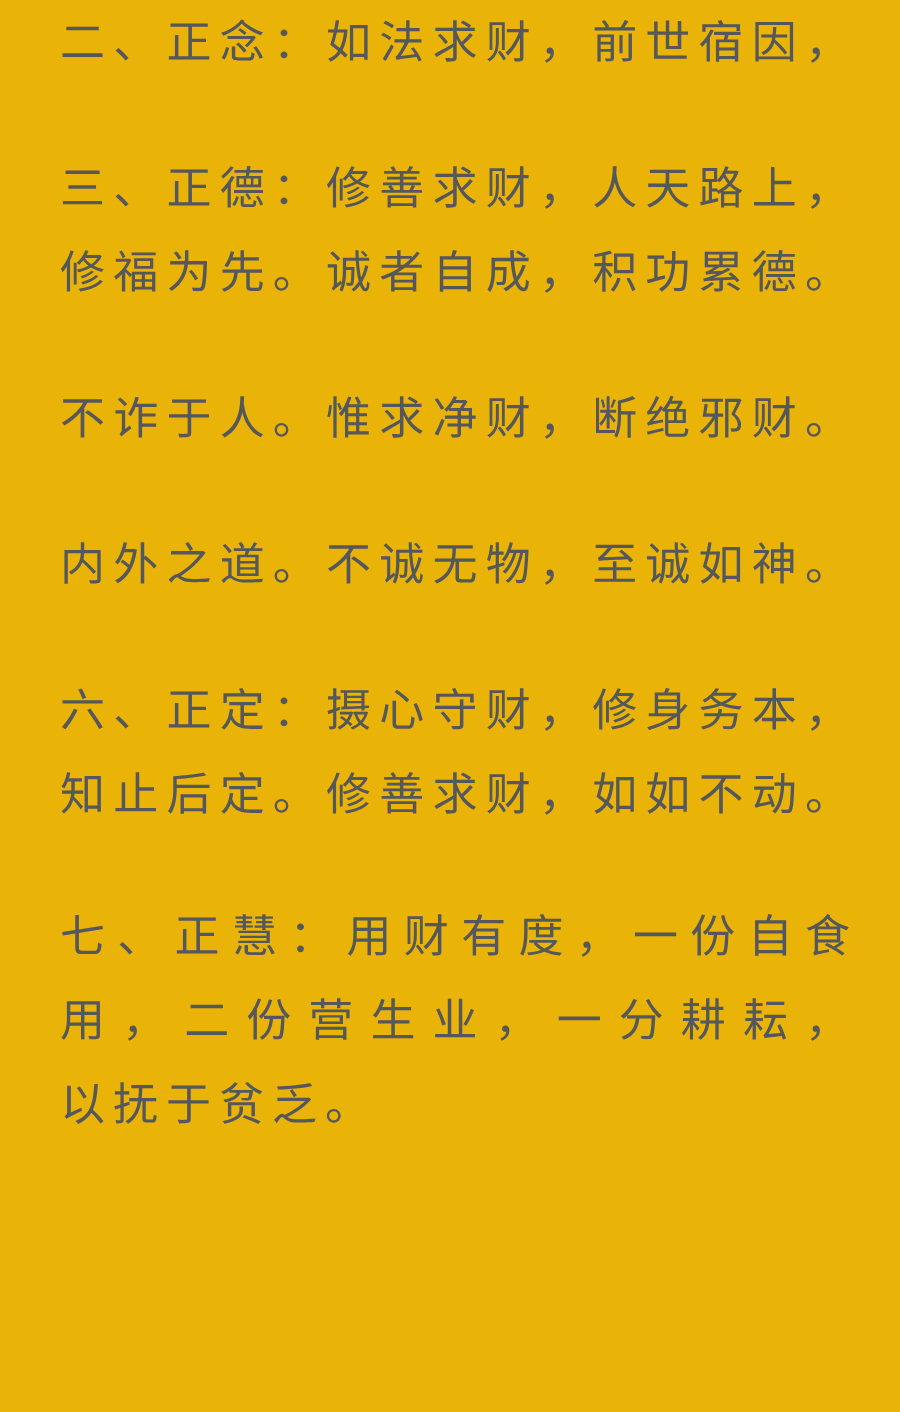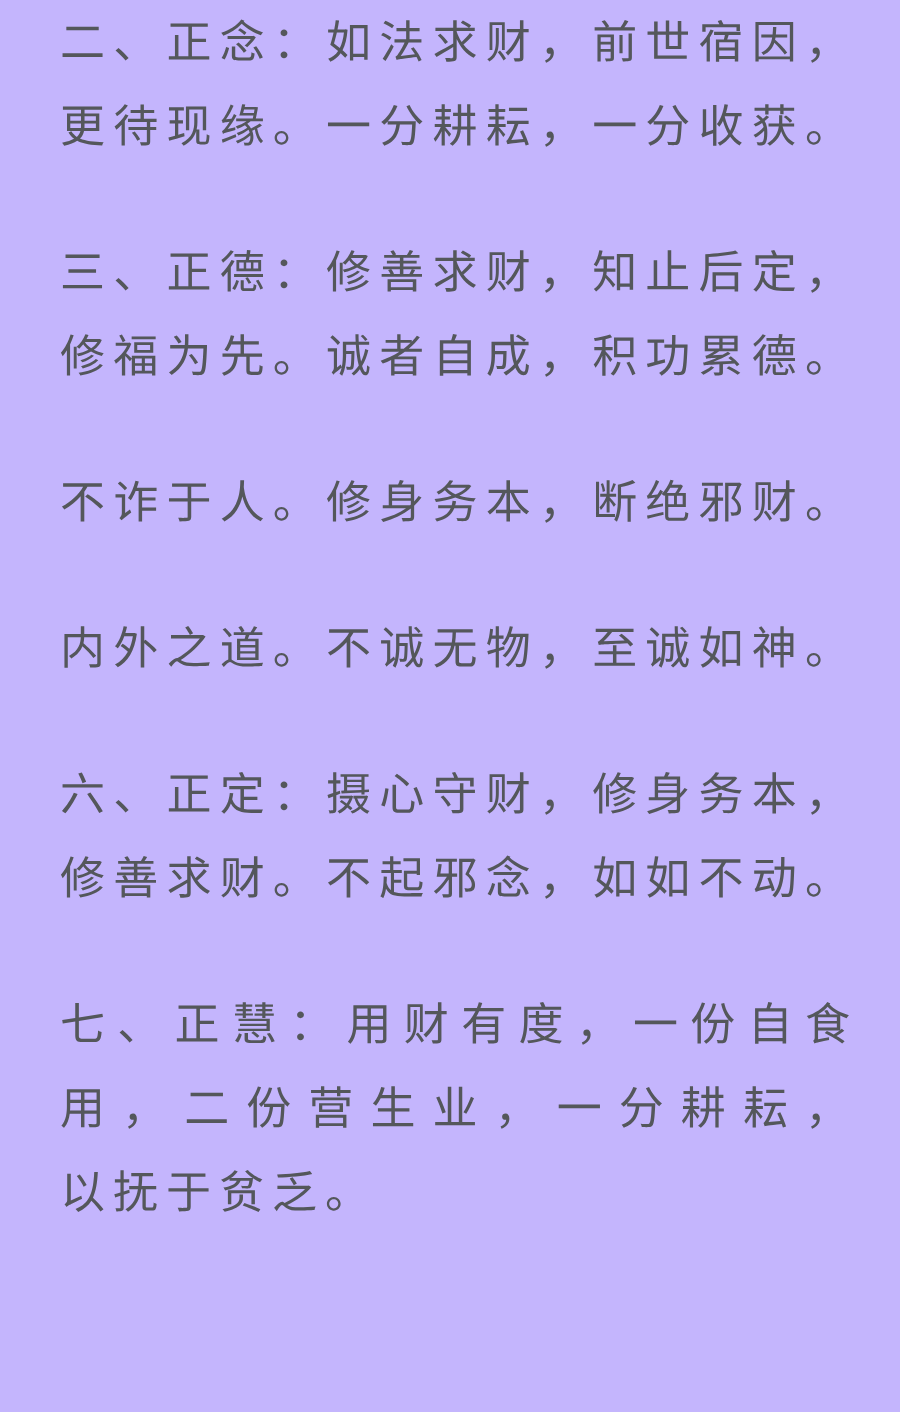--- a/index.html
+++ b/index.html
@@ -4,35 +4,36 @@
 <style>
   html, body {
     margin: 0;
     padding: 0;
     background: #ffffff;
   }
   .page {
     position: relative;
     width: 900px;
     height: 1412px;
-    background: #c4b5fd;
+    background: #eab308;
     overflow: hidden;
     font-family: "Liberation Serif", "DejaVu Serif", serif;
     color: #54575b;
   }
   .content {
     margin-left: 60px;
     width: 790px;
     padding-top: 1px;
   }
   .sec {
     margin: 0 0 62px 0;
   }
   .sec:last-child {
     margin-bottom: 0;
+    font-family: Liberation Mono, monospace;
   }
   .line {
     font-size: 45px;
     line-height: 84px;
     letter-spacing: 0;
     text-align: justify;
     text-align-last: justify;
     font-weight: 400;
   }
   .line.short {
@@ -42,39 +43,38 @@
   }
 </style>
 </head>
 <body>
 
 <div class="page">
   <div class="content">
 
     <section class="sec">
       <div class="line">二、正念：如法求财，前世宿因，</div>
-      <div class="line">更待现缘。一分耕耘，一分收获。</div>
     </section>
 
     <section class="sec">
-      <div class="line">三、正德：修善求财，知止后定，</div>
+      <div class="line">三、正德：修善求财，人天路上，</div>
       <div class="line">修福为先。诚者自成，积功累德。</div>
     </section>
 
     <section class="sec">
-      <div class="line">不诈于人。修身务本，断绝邪财。</div>
+      <div class="line">不诈于人。惟求净财，断绝邪财。</div>
     </section>
 
     <section class="sec">
       <div class="line">内外之道。不诚无物，至诚如神。</div>
     </section>
 
     <section class="sec">
       <div class="line">六、正定：摄心守财，修身务本，</div>
-      <div class="line">修善求财。不起邪念，如如不动。</div>
+      <div class="line">知止后定。修善求财，如如不动。</div>
     </section>
 
     <section class="sec">
       <div class="line">七、正慧：用财有度，一份自食</div>
       <div class="line">用，二份营生业，一分耕耘，</div>
       <div class="line short">以抚于贫乏。</div>
     </section>
 
   </div>
 </div>

